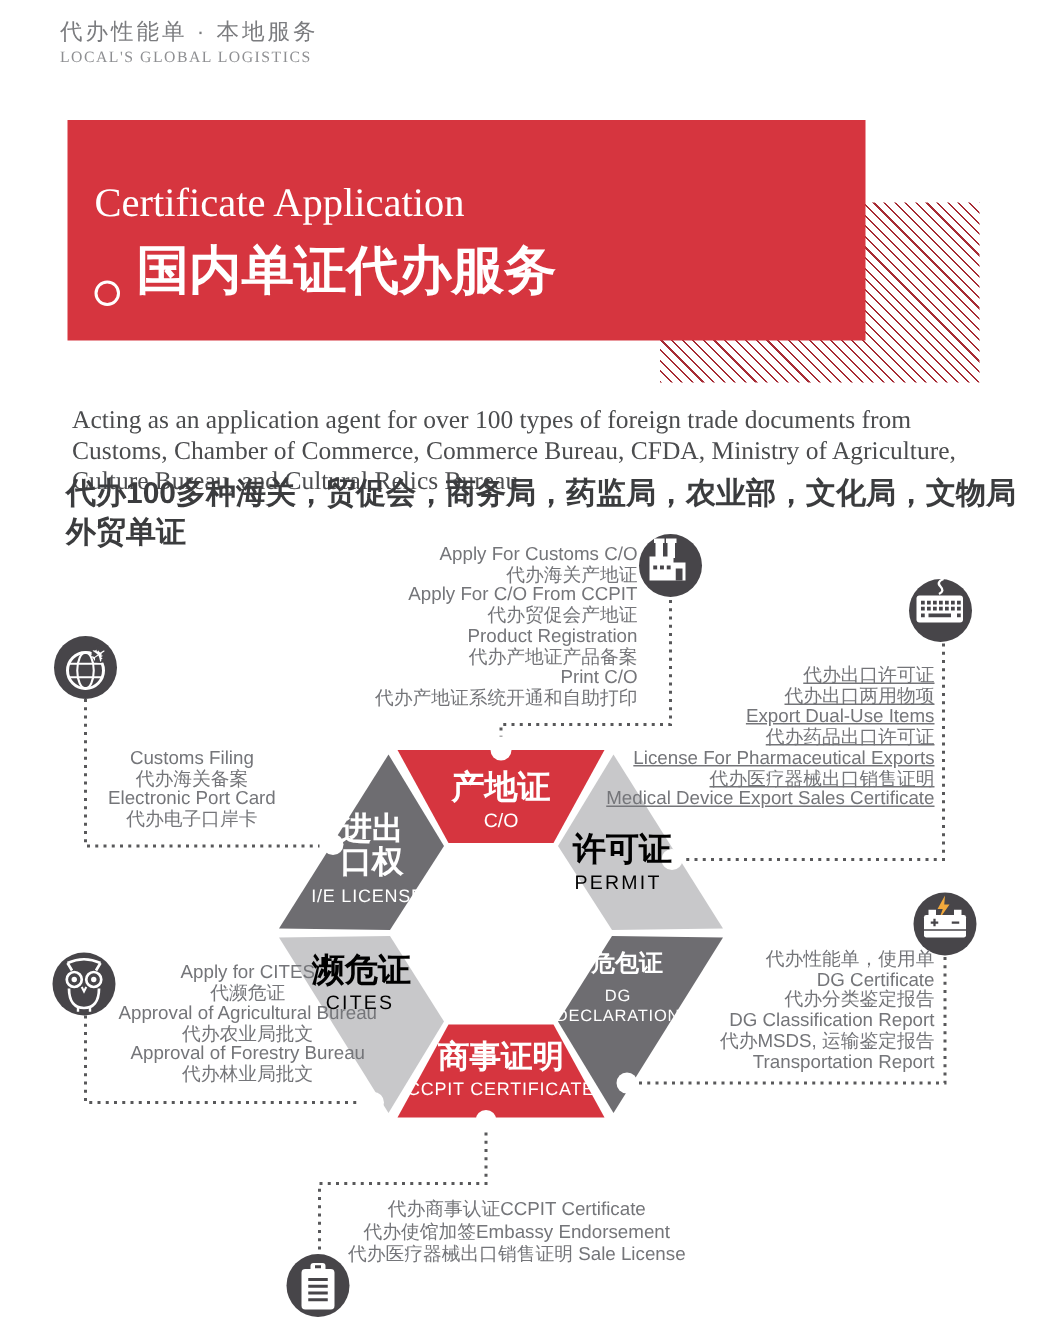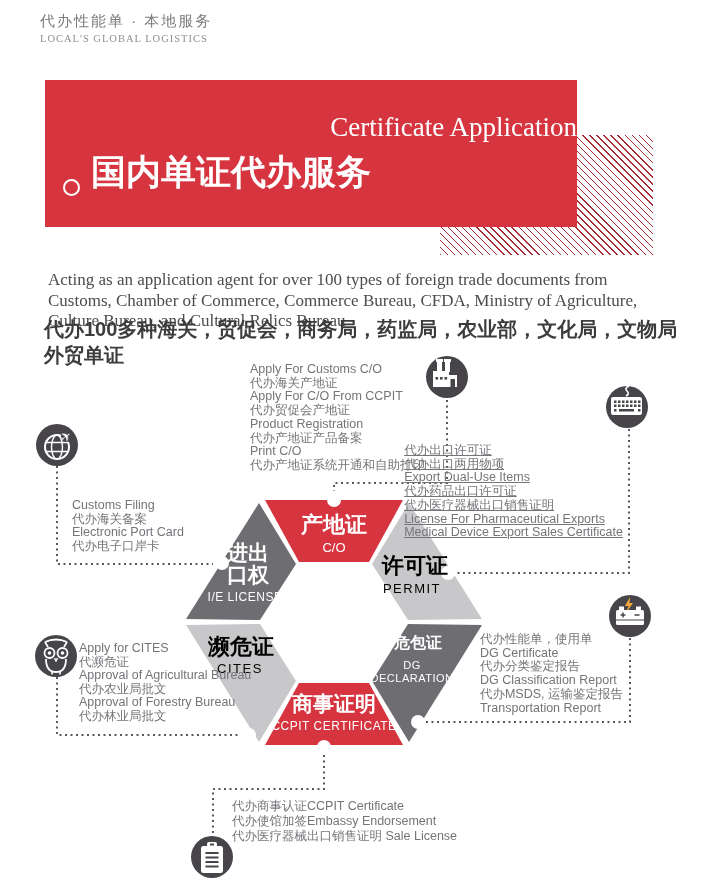--- a/index.html
+++ b/index.html
@@ -7,30 +7,30 @@
         font-family:"Liberation Sans",sans-serif;}
   
   .logo{position:absolute;left:40px;top:12px;}
   .logo-cn{font-size:15px;color:#7b7c7f;letter-spacing:2px;}
   .logo-en{font-family:"Liberation Serif",serif;font-size:10.5px;color:#8e8f92;letter-spacing:1px;margin-top:2px;}
   
   .hatch{position:absolute;left:440px;top:135px;width:213px;height:120px;z-index:0;
          background:repeating-linear-gradient(45deg,#a72b34 0px,#a72b34 1px,transparent 1px,transparent 5px);}
   .banner{position:absolute;left:45px;top:80px;width:532px;height:147px;background:#d6353f;z-index:1;
           color:#fff;padding-left:18px;box-sizing:border-box;}
-  .banner-en{font-family:"Liberation Serif",serif;font-size:27px;margin-top:32px;text-align:right;}
+  .banner-en{font-family:"Liberation Serif",serif;font-size:27px;margin-top:40px;}
   .banner-cn{font-size:35px;font-weight:700;margin-top:6px;display:flex;align-items:flex-end;}
   .ring{display:inline-block;width:13px;height:13px;border:2px solid #fff;border-radius:50%;margin-right:11px;}
   
   .intro-en{position:absolute;left:48px;top:270px;font-family:"Liberation Serif",serif;
             font-size:17px;line-height:20.7px;color:#4b4c4e;}
   .intro-cn{position:absolute;left:44px;top:316px;font-size:20px;font-weight:700;line-height:26px;color:#3b3c3e;}
   
   .svc{position:absolute;font-size:12.5px;line-height:13.7px;color:#747579;white-space:nowrap;}
-  .svc.right{text-align:left;}
+  .svc.right{text-align:right;}
   #list-co{right:276px;top:363px;}
   #list-permit{right:78px;top:444px;text-decoration:underline;}
   #list-ie{left:72px;top:499px;}
   #list-cites{left:79px;top:642px;line-height:13.5px;}
   #list-dg{right:78px;top:633px;}
   #list-ccpit{left:232px;top:799px;line-height:15px;}
   
   .hexlabel{position:absolute;transform:translate(-50%,-50%);text-align:center;white-space:pre-line;}
   .seg-cn-light{color:#000000;}
   .seg-cn-dark{color:#fff;}
@@ -40,21 +40,21 @@
   #lbl-permit-sub{left:412px;top:588px;font-size:13px;letter-spacing:1.5px;}
   #lbl-ie-cn{left:248px;top:564px;font-size:21px;font-weight:600;line-height:22px;}
   #lbl-ie-sub{left:245px;top:597px;font-size:12px;letter-spacing:.5px;}
   #lbl-cites-cn{left:241px;top:647px;font-size:22px;font-weight:600;}
   #lbl-cites-sub{left:240px;top:668px;font-size:13px;letter-spacing:1.5px;}
   #lbl-dg-cn{left:418px;top:643px;font-size:16px;font-weight:600;}
   #lbl-dg-sub{left:412px;top:671px;font-size:11px;line-height:12.5px;letter-spacing:.5px;}
   #lbl-ccpit-cn{left:334px;top:704px;font-size:21px;font-weight:600;}
   #lbl-ccpit-sub{left:334px;top:726px;font-size:12px;letter-spacing:.5px;}
   svg{position:absolute;left:0;top:0;z-index:2;}
-  .overlay{z-index:3;}
+  .overlay{z-index:3;text-align:center;}
 </style>
 </head>
 <body>
 
 <div id="page">
 
   <div class="logo">
     <div class="logo-cn">代办性能单 · 本地服务</div>
     <div class="logo-en">LOCAL'S GLOBAL LOGISTICS</div>
   </div>
@@ -216,22 +216,22 @@
       <div>Product Registration</div>
       <div>代办产地证产品备案</div>
       <div>Print C/O</div>
       <div>代办产地证系统开通和自助打印</div>
     </div>
   <div class="svc right overlay" id="list-permit">
       <div>代办出口许可证</div>
       <div>代办出口两用物项</div>
       <div>Export Dual-Use Items</div>
       <div>代办药品出口许可证</div>
+      <div>License For Pharmaceutical Exports</div>
       <div>代办医疗器械出口销售证明</div>
-      <div>License For Pharmaceutical Exports</div>
       <div>Medical Device Export Sales Certificate</div>
     </div>
   <div class="svc overlay" id="list-ie">
       <div>Customs Filing</div>
       <div>代办海关备案</div>
       <div>Electronic Port Card</div>
       <div>代办电子口岸卡</div>
     </div>
   <div class="svc overlay" id="list-cites">
       <div>Apply for CITES</div>

